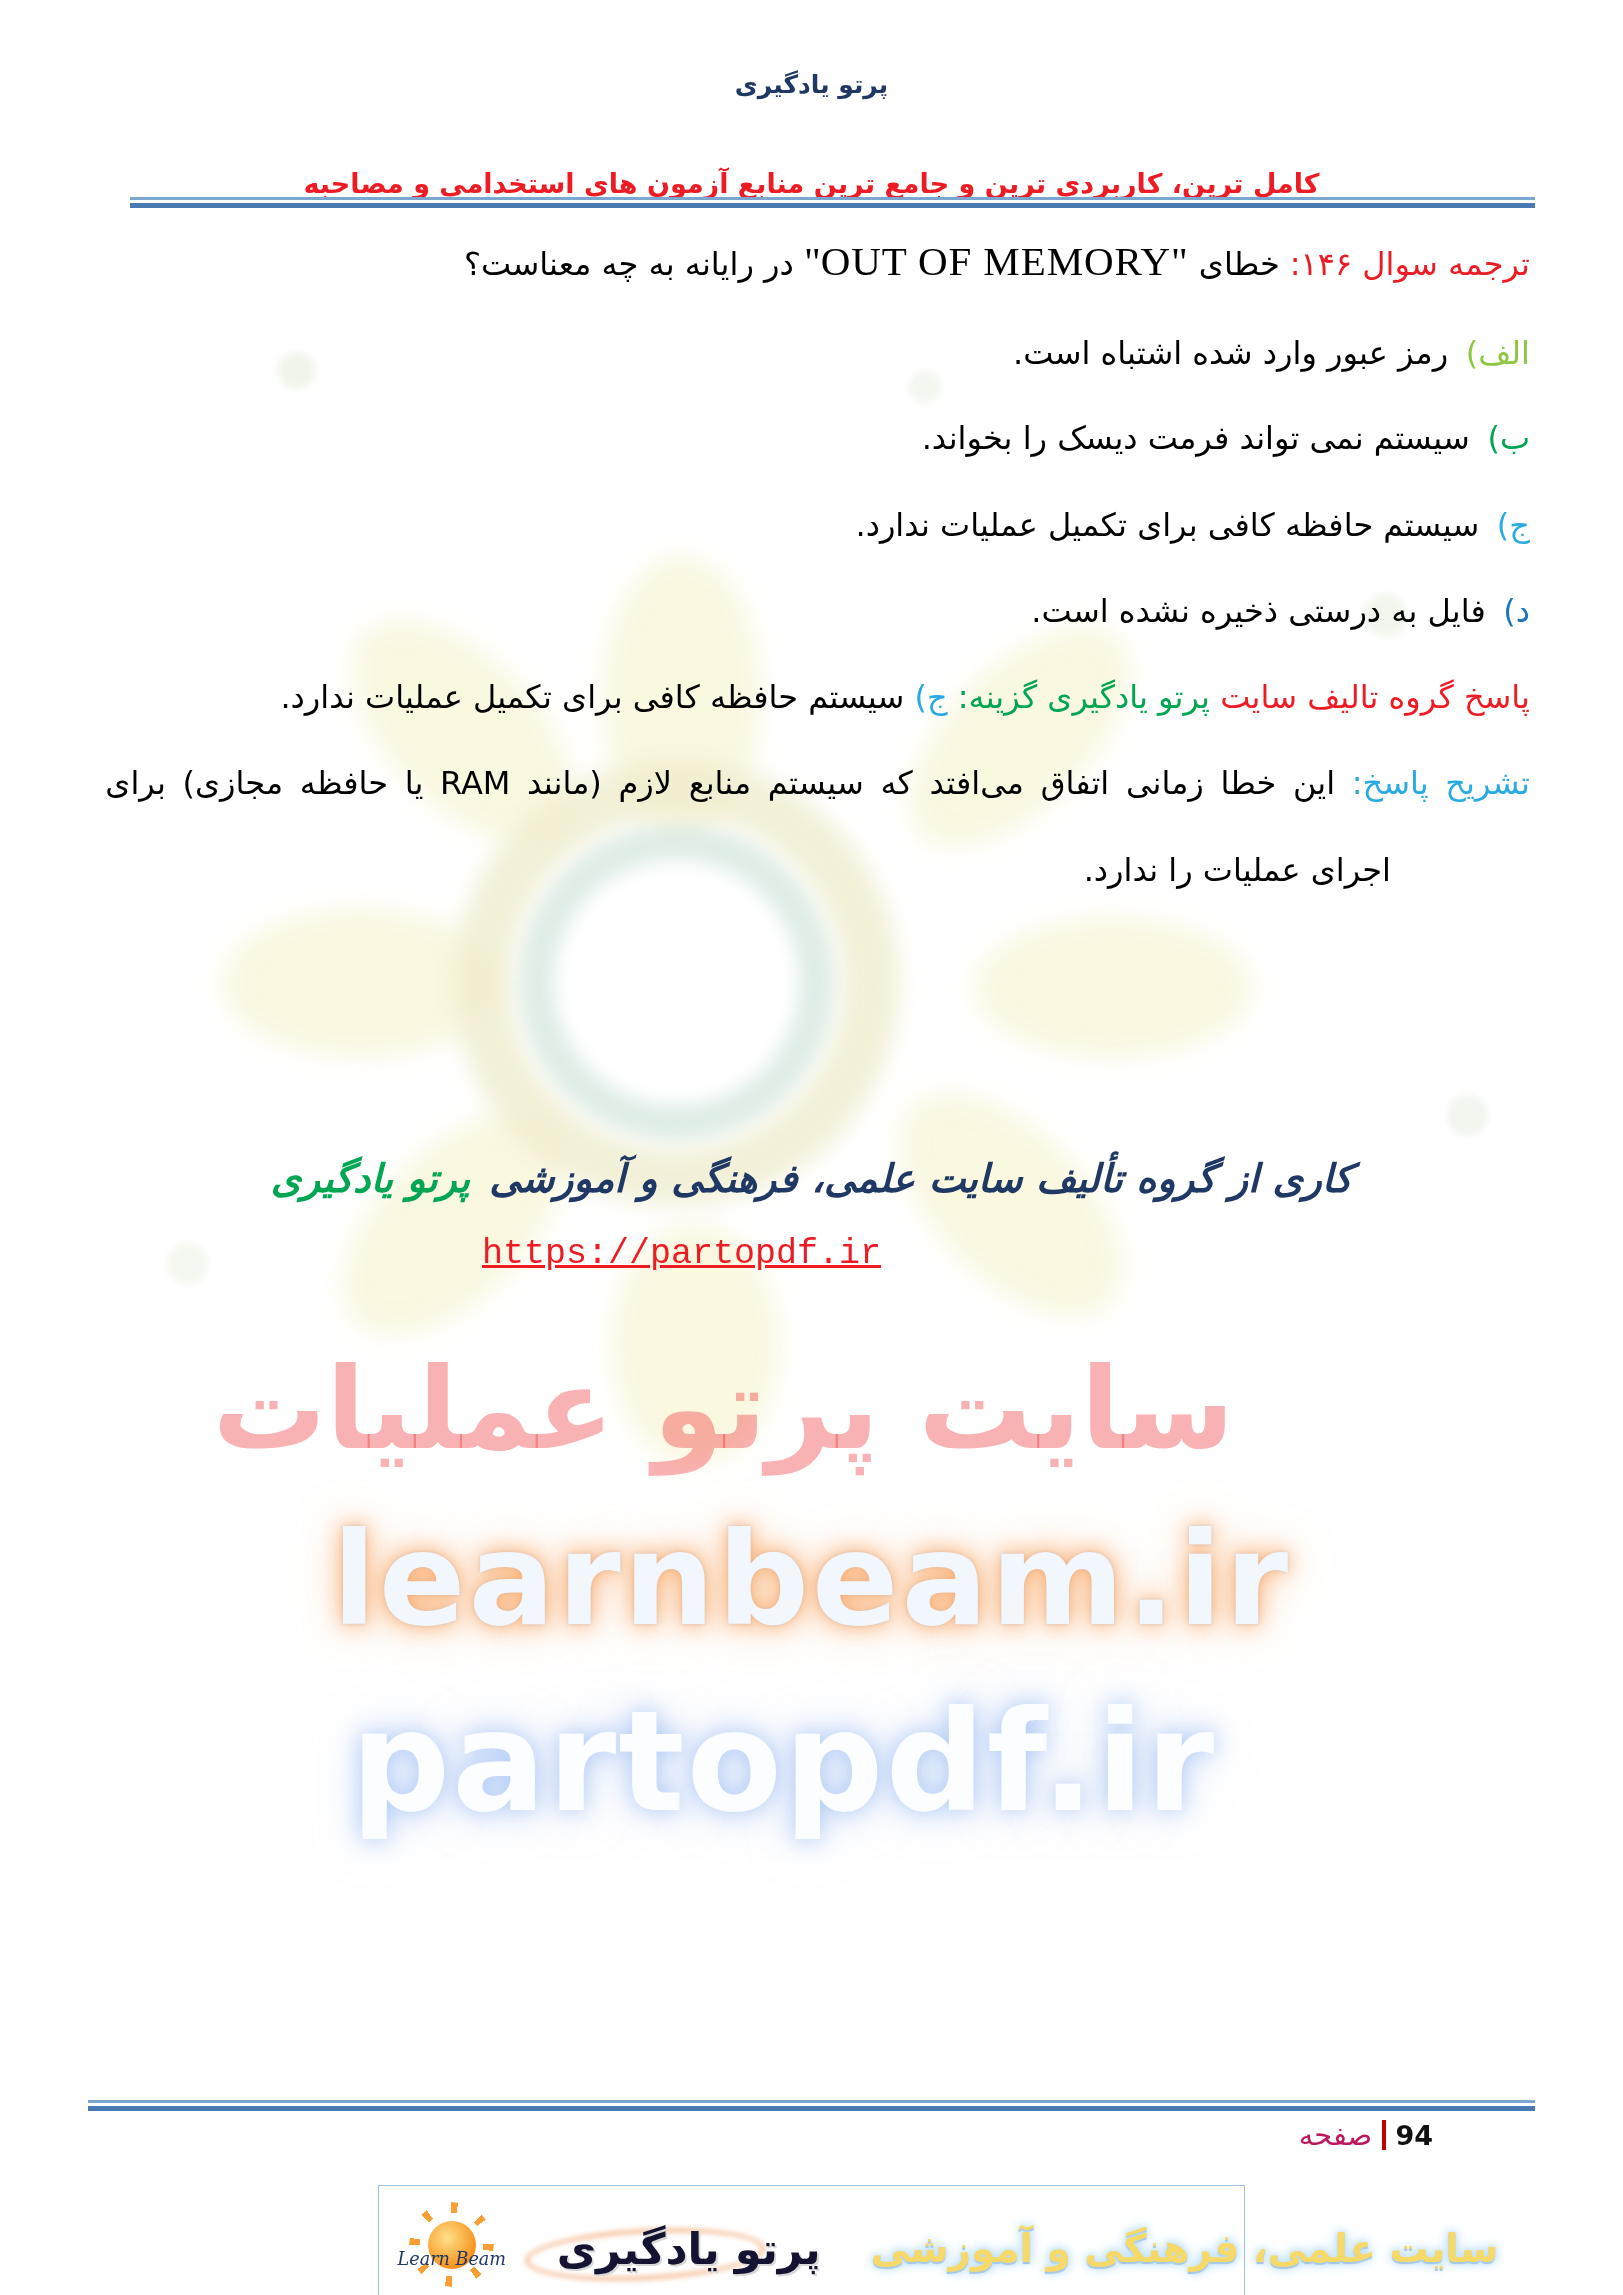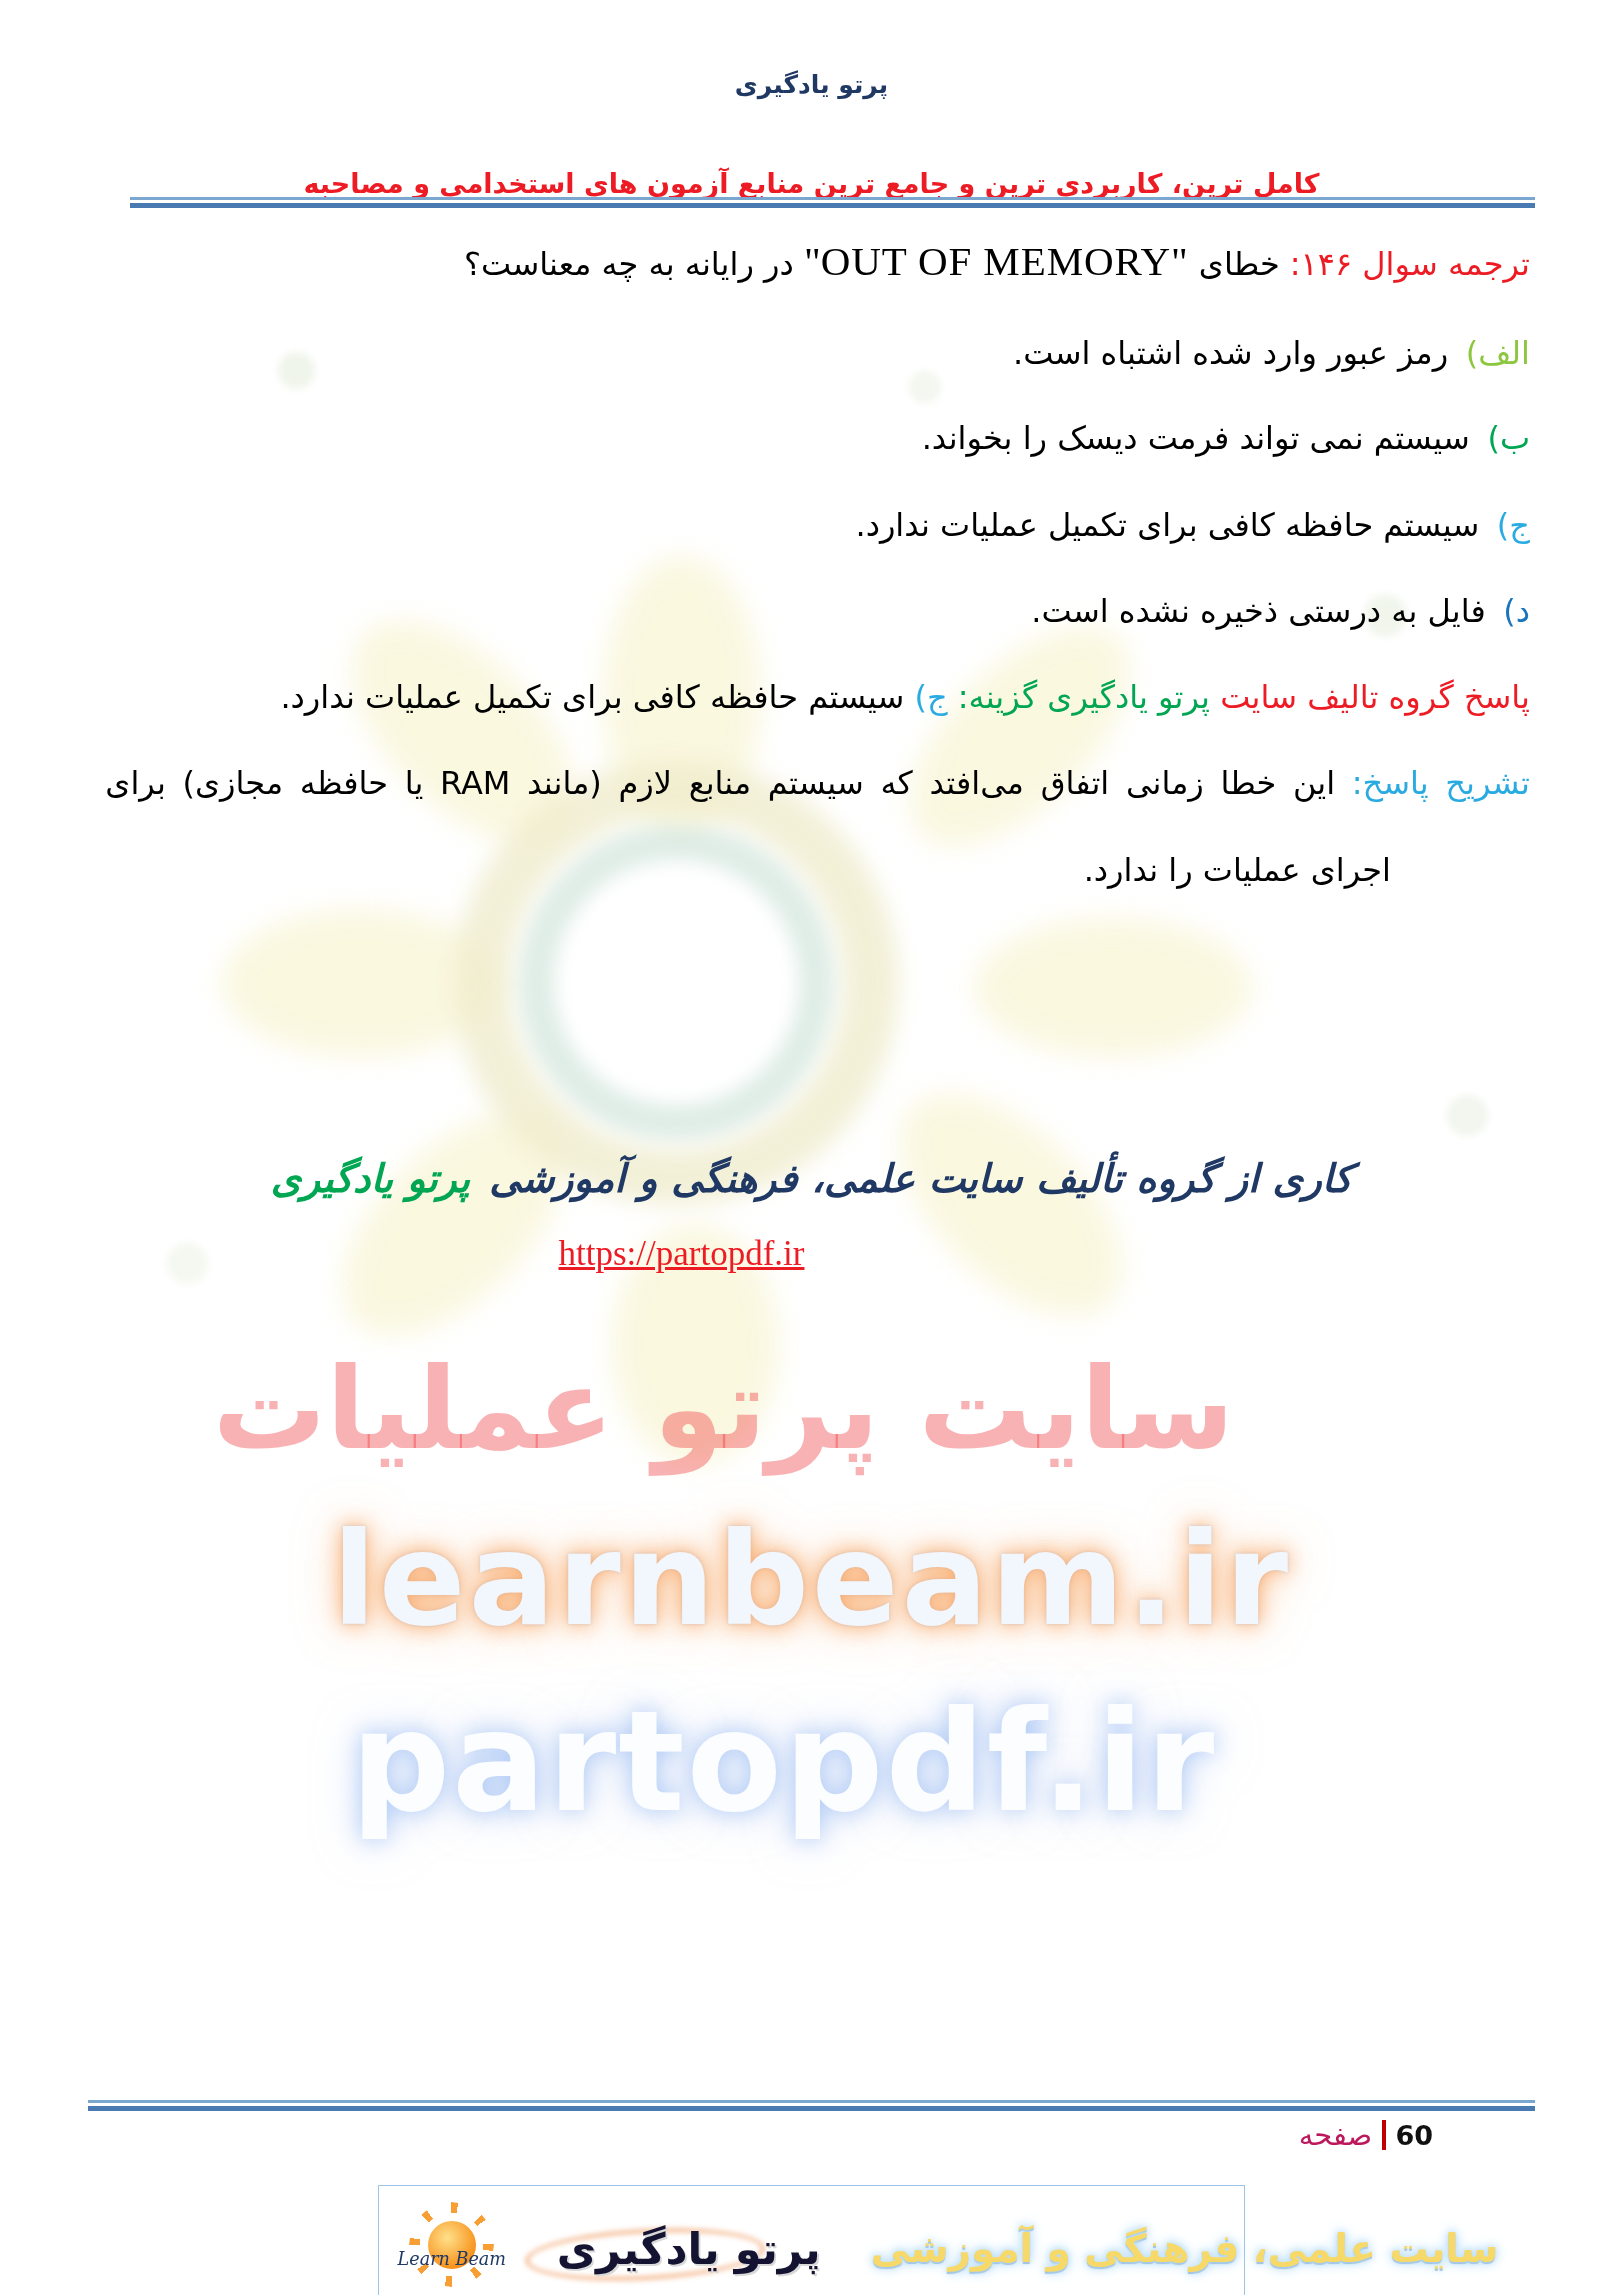--- a/index.html
+++ b/index.html
@@ -56,21 +56,21 @@
   .ring-inner{position:absolute;left:306px;top:306px;width:315px;height:315px;border-radius:50%;
     border:35px solid rgba(150,195,175,.55);filter:blur(9.3px);box-sizing:border-box;}
   .dot{position:absolute;border-radius:50%;filter:blur(3.7px);}
 
   
   .credit{position:absolute;top:1156px;left:0;right:0;text-align:center;direction:rtl;
     font-size:39px;font-style:italic;font-weight:bold;white-space:nowrap;z-index:2;}
   .credit .navy{color:#1f3864;}
   .credit .green-cal{color:#00a651;margin-right:5.6px;}
   .url-line{position:absolute;top:1234px;left:0;right:260px;text-align:center;z-index:2;}
-  .url-line a{font-family:Liberation Serif, serif;font-size:35px;
+  .url-line a{font-family:Liberation Mono, monospace;font-size:35px;
     color:#ed1c24;text-decoration:underline;}
 
   
   .wm{position:absolute;left:0;text-align:center;font-weight:bold;white-space:nowrap;z-index:1;}
   .wm-pink{top:1343px;right:176px;font-size:113px;color:rgba(237,28,36,0.34);direction:rtl;}
   .wm-orange{top:1505px;right:0;font-size:128px;color:#f2f6fd;letter-spacing:2.8px;
     text-shadow:0 0 20.4px rgba(248,160,90,.85),0 0 45px rgba(248,170,100,.55),0 0 3.7px rgba(190,210,240,.9);}
   .wm-blue{top:1681px;right:56px;font-size:139px;color:#fbfdff;letter-spacing:1.9px;
     text-shadow:0 0 22px rgba(165,195,245,.85),0 0 46px rgba(175,200,245,.5);}
 
@@ -185,21 +185,21 @@
   <div class="wm wm-orange">learnbeam.ir</div>
   <div class="wm wm-blue">partopdf.ir</div>
 
   <div class="rule rule-bottom">
     <div class="thin"></div>
       <div class="gap"></div>
       <div class="thick"></div>
   </div>
 
   <div class="page-label">
-    <span class="num">60</span>
+    <span class="num">94</span>
     <span class="bar"></span>
     <span class="word">صفحه</span>
   </div>
 
   <div class="banner">
     <div class="sun-wrap">
       <div class="sun-rays"></div>
       <div class="sun-disc"></div>
       <div class="sun-label">Learn Beam</div>
     </div>

